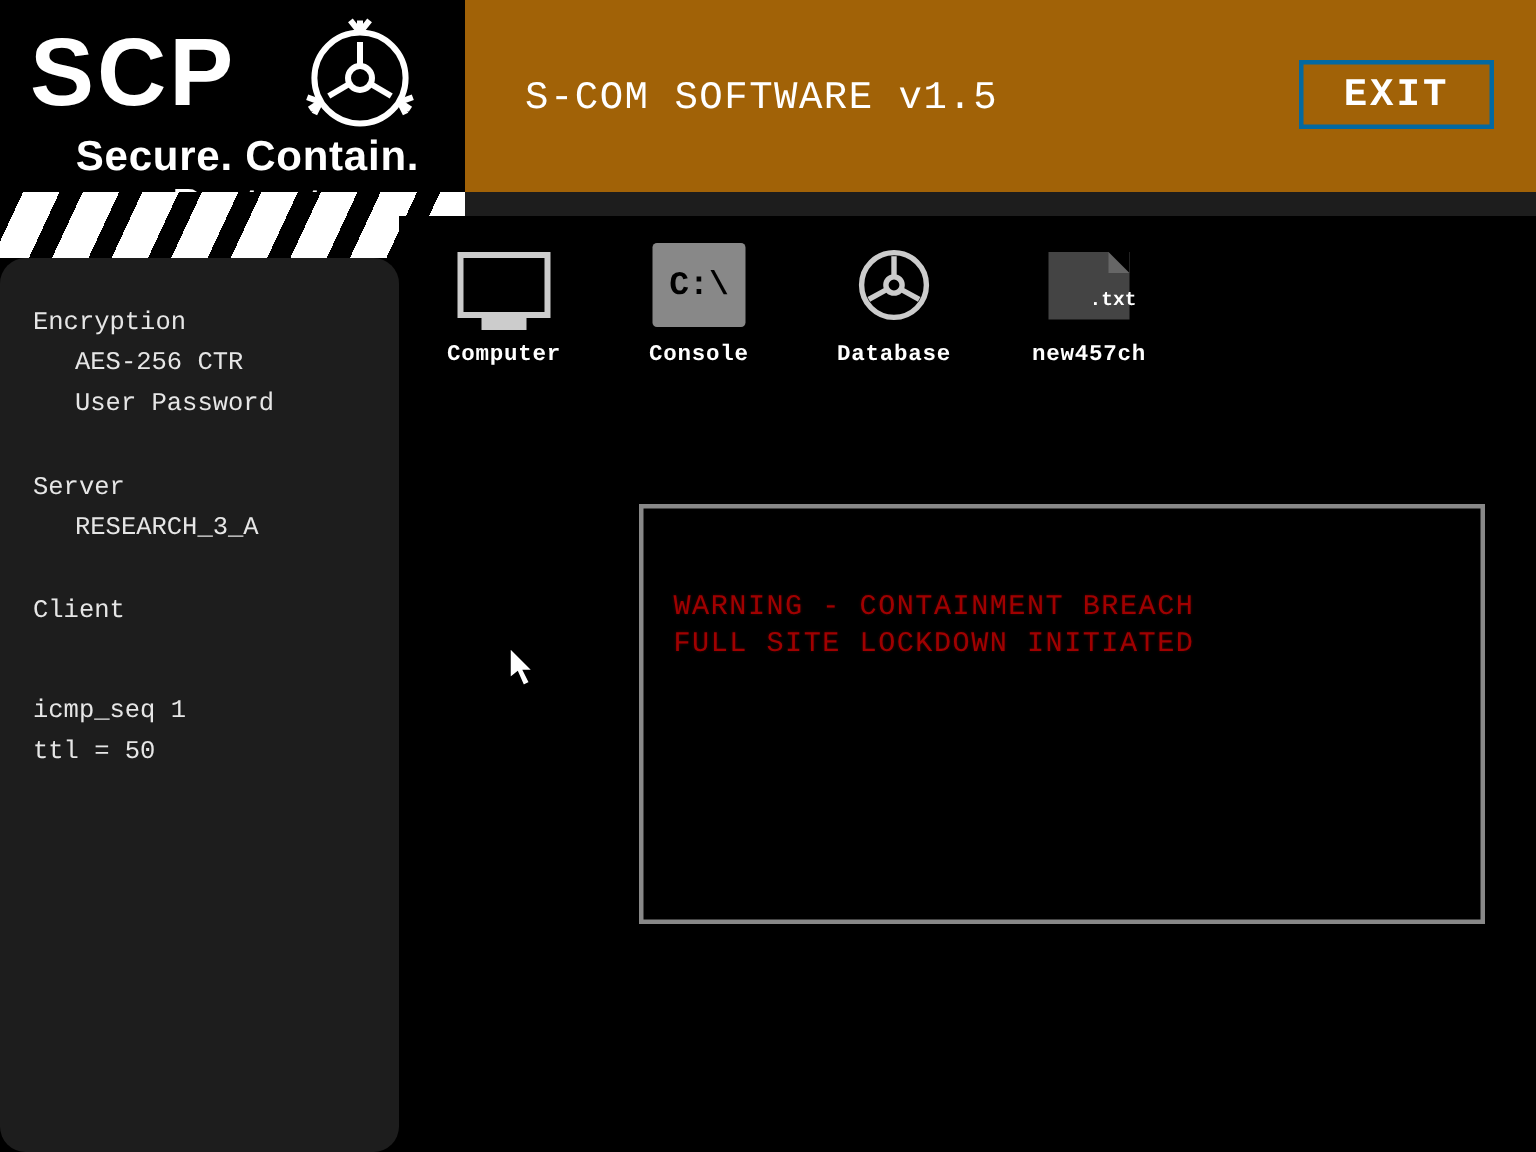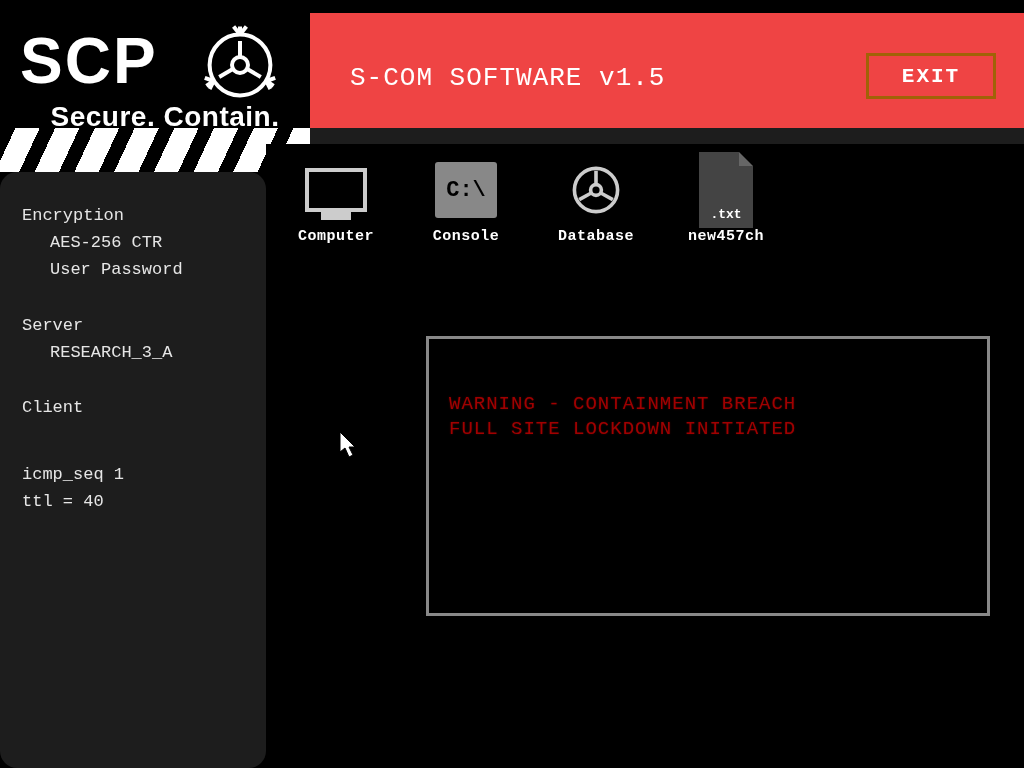--- a/index.html
+++ b/index.html
@@ -7,23 +7,23 @@
     width: 1024px; height: 768px;
     background: #000;
     font-family: "Courier New", Courier, monospace;
     color: #fff;
     overflow: hidden;
   }
 
   
   .header {
     position: absolute;
-    left: 0; top: 13px;
+    left: 0; top: 0;
     width: 1024px; height: 128px;
-    background: #ef4444;
+    background: #a16207;
   }
   
   .logo-panel {
     position: absolute;
     left: 0; top: 0;
     width: 310px; height: 128px;
     background: #000;
   }
   .logo-panel .scp-name {
     position: absolute;
@@ -53,25 +53,25 @@
     position: absolute;
     left: 350px; top: 50px;
     font-size: 26px;
     color: #fff;
     letter-spacing: 1px;
   }
   .exit-button {
     position: absolute;
     right: 28px; top: 40px;
     width: 130px; height: 46px;
-    border: 3px solid #a16207;
+    border: 3px solid #0369a1;
     background: transparent;
     color: #fff;
     font-family: "Courier New", monospace;
-    font-size: 21px;
+    font-size: 26px;
     font-weight: bold;
     letter-spacing: 2px;
     cursor: pointer;
   }
 
   
   .hazard {
     position: absolute;
     left: 0; top: 128px;
     width: 310px; height: 44px;
@@ -133,21 +133,21 @@
     font-weight: bold;
     letter-spacing: 0.5px;
   }
 
   
   .mon { border: 4px solid #ccc; width: 62px; height: 44px; background: #000; position: relative;}
   .mon:after { content:""; position:absolute; left:50%; transform:translateX(-50%); bottom:-12px; width:30px; height:8px; background:#ccc;}
   
   .con { width:62px; height:56px; background:#888; display:flex; align-items:center; justify-content:center; font-size:22px; font-weight:bold; color:#000; font-family:"Courier New",monospace; border-radius:3px;}
   
-  .txt { width:54px; height:76px; background:#444; position:relative; }
+  .txt { width:54px; height:45px; background:#444; position:relative;padding-left:16px; }
   .txt:before { content:""; position:absolute; right:0; top:0; border-style:solid; border-width:0 14px 14px 0; border-color:#000 #000 #666 #666; }
   .txt .ext { position:absolute; bottom:6px; width:100%; text-align:center; font-size:13px; color:#fff; font-weight:bold;}
 
   
   .win {
     position: absolute;
     left: 426px; top: 336px;
     width: 564px; height: 280px;
     background: #000;
     border: 3px solid #888;
@@ -226,21 +226,21 @@
   </div>
   <div class="block">
     <div>Server</div>
     <div class="indented">RESEARCH_3_A</div>
   </div>
   <div class="block">
     <div>Client</div>
   </div>
   <div class="block" style="margin-top:40px">
     <div>icmp_seq 1</div>
-    <div>ttl = 40</div>
+    <div>ttl = 50</div>
   </div>
 </div>
 
 <div class="desktop">
 
   <div class="icon-row">
 
     <div class="desk-icon">
       <div class="glyph">
           <div class="mon"></div>

